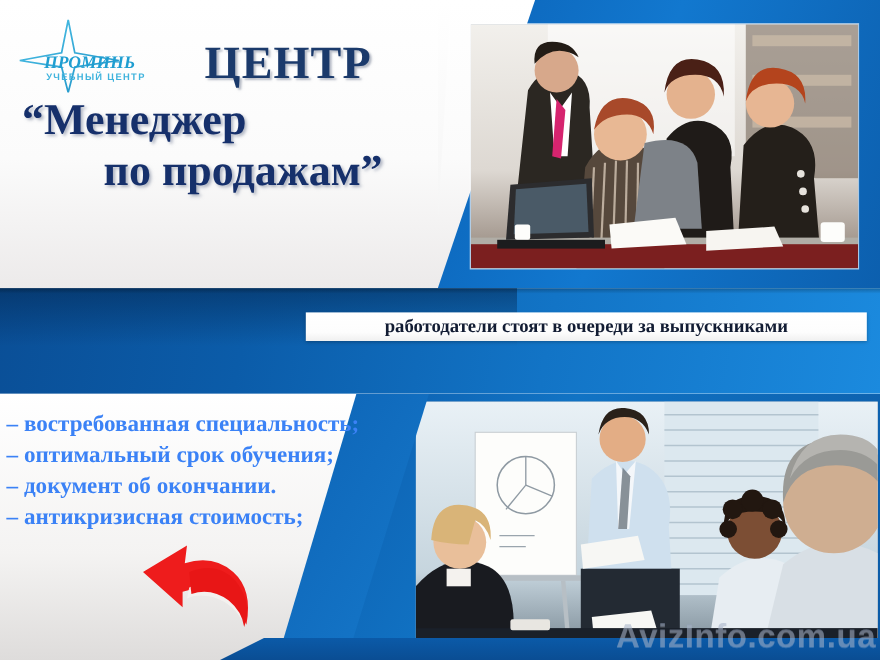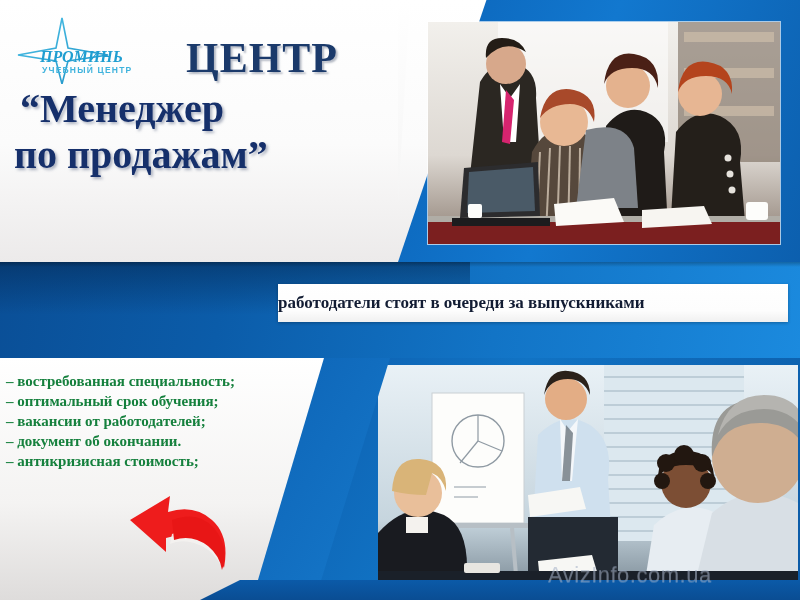--- a/index.html
+++ b/index.html
@@ -44,21 +44,21 @@
     font-family:"Liberation Serif",serif;
   }
   .title-block{
     position:absolute;left:14px;top:86px;width:420px;
     font-size:40px;font-weight:bold;line-height:1.15;
     color:#16306b;
     text-shadow:2px 2px 3px rgba(110,120,145,.55);
     font-family:"Liberation Serif",serif;
   }
   .title-l1{display:block;text-align:left;padding-left:6px;}
-  .title-l2{display:block;text-align:left;padding-right:6px;}
+  .title-l2{display:block;text-align:center;padding-right:6px;}
 
   
   .photo-top{
     position:absolute;left:428px;top:22px;width:352px;height:222px;
     background:#cfd6dc;overflow:hidden;
     box-shadow:0 0 0 1px rgba(255,255,255,.65);
   }
   .photo-bottom{
     position:absolute;left:378px;top:365px;width:420px;height:222px;
     background:#b9c6d2;overflow:hidden;
@@ -72,23 +72,23 @@
   .mid-band-top-edge{
     position:absolute;left:0;top:262px;width:800px;height:5px;
     background:linear-gradient(180deg,rgba(0,0,0,.25),rgba(0,0,0,0));
   }
   .mid-band-dark{
     position:absolute;left:0;top:262px;width:470px;height:96px;
     background:linear-gradient(180deg,rgba(3,40,82,.55) 0%,rgba(3,40,82,0) 55%);
   }
 
   .label-box{
-    position:absolute;left:278px;top:284px;width:510px;height:38px;
+    position:absolute;left:278px;top:284px;width:510px;height:26px;
     background:linear-gradient(180deg,#ffffff 0%,#fdfdfd 70%,#f0f0f0 100%);
-    display:flex;align-items:center;
+    display:flex;align-items:center;justify-content:center;
     box-shadow:0 1px 3px rgba(0,0,0,.28);
   }
   .label-box span{
     font-size:17px;font-weight:bold;color:#121c33;
     font-family:"Liberation Serif",serif;white-space:nowrap;
   }
 
   
   .bottom-panel{
     position:absolute;left:0;top:358px;width:800px;height:242px;
@@ -108,33 +108,33 @@
   }
   .bottom-bar{
     position:absolute;left:0;top:580px;width:800px;height:20px;
     background:linear-gradient(180deg,#0b5aa8 0%,#0a4d93 100%);
     clip-path:polygon(30% 0%, 100% 0%, 100% 100%, 25% 100%);
   }
 
   
   .bullets{
     position:absolute;left:6px;top:372px;width:320px;
-    font-size:15px;font-weight:bold;line-height:1.33;
-    color:#15803d;
+    font-size:21px;font-weight:bold;line-height:1.33;
+    color:#3b82f6;
     font-family:"Liberation Serif",serif;
   }
   .bullets div{white-space:nowrap;}
 
   
   .arrow{position:absolute;left:126px;top:486px;width:120px;height:100px;}
 
   
   .watermark{
-    position:absolute;left:548px;top:562px;
-    font-size:22px;font-weight:normal;letter-spacing:.5px;
+    position:absolute;left:560px;top:562px;
+    font-size:30px;font-weight:bold;letter-spacing:.5px;
     color:rgba(150,165,190,.48);
     font-family:"Liberation Sans",sans-serif;
     text-shadow:0 1px 0 rgba(255,255,255,.18);
     pointer-events:none;
   }
 </style>
 </head>
 <body>
 
 <div id="banner">
@@ -317,21 +317,20 @@
       <rect x="86" y="198" width="36" height="10" rx="2" fill="#e8e6e1"></rect>
     </svg>
   </div>
 
   <div class="bottom-blue-wedge2"></div>
   <div class="bottom-bar"></div>
 
   <div class="bullets">
     <div>– востребованная специальность;</div>
     <div>– оптимальный срок обучения;</div>
-    <div>– вакансии от работодателей;</div>
     <div>– документ об окончании.</div>
     <div>– антикризисная стоимость;</div>
   </div>
 
   <div class="arrow">
     <svg width="120" height="100" viewBox="0 0 120 100">
       <path d="M4 34 L44 10 L42 26 Q68 18 86 34 Q104 50 98 82 Q88 58 66 52 Q52 48 40 52 L40 66 Z" fill="#ee1c1c"></path>
       <path d="M46 48 Q62 40 78 50 Q92 60 94 78 Q84 60 64 56 Q52 54 44 58 Z" fill="#f4f2ef" opacity=".9"></path>
       <path d="M48 54 Q66 48 82 60 Q94 70 96 84 Q104 62 88 42 Q72 24 46 34 Z" fill="#e81616"></path>
     </svg>

